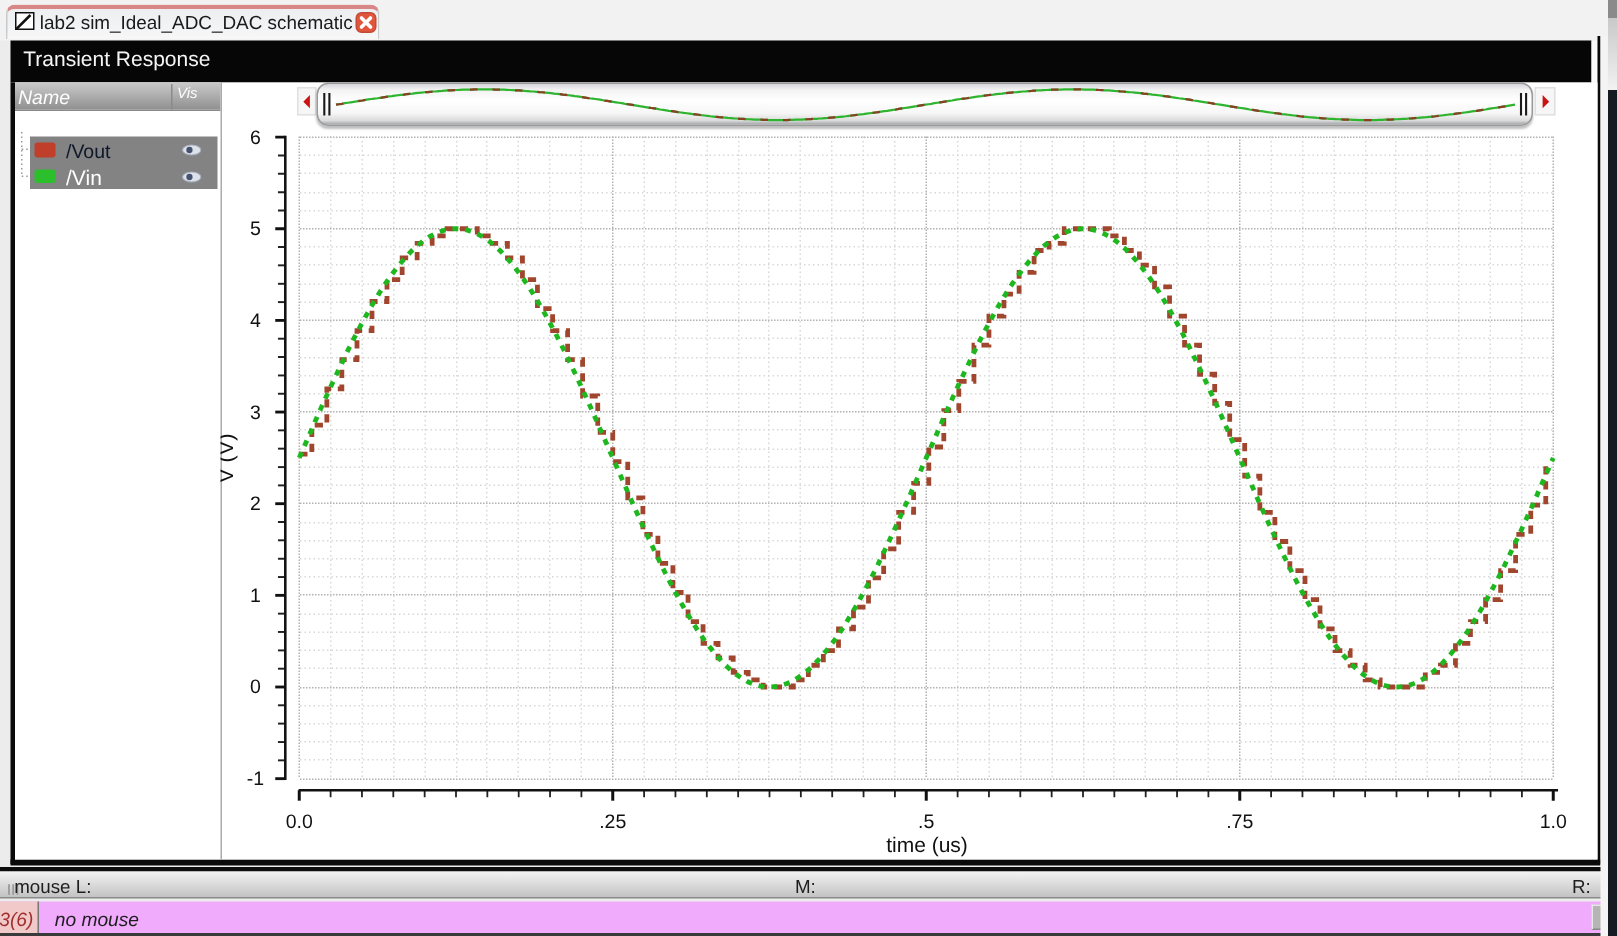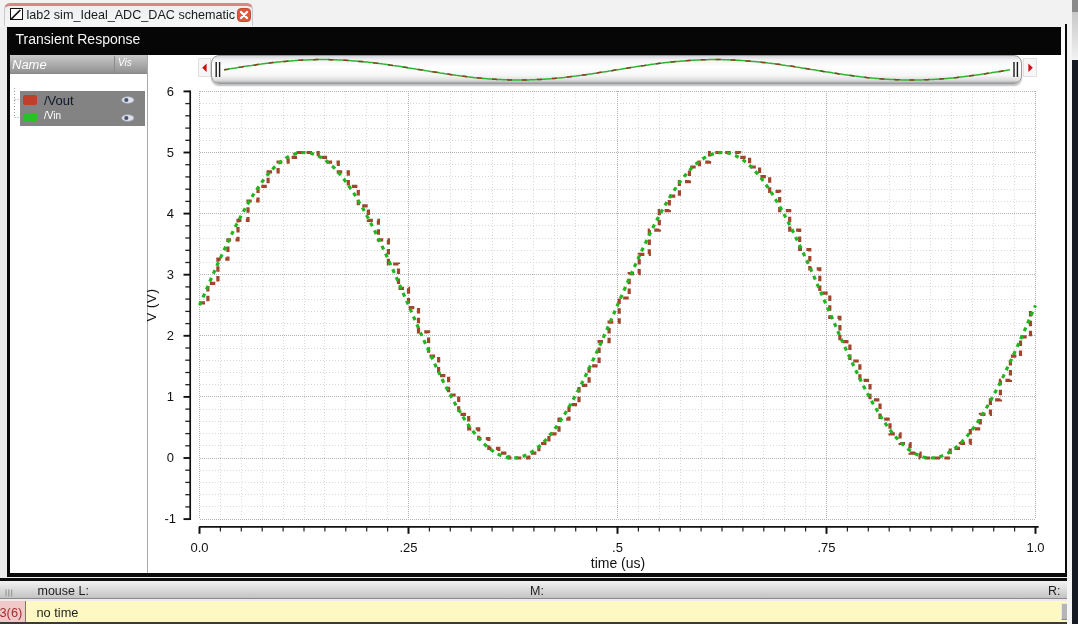--- a/index.html
+++ b/index.html
@@ -38,21 +38,21 @@
 
 <div class="abs" style="left:19.7px;top:90.5px;width:125.5px;height:35.5px;background:#838383;"></div>
 <svg class="abs" style="left:12px;top:88px;" width="10" height="36">
   <line x1="2.5" y1="0" x2="2.5" y2="30" stroke="#999" stroke-width="1" stroke-dasharray="1 2"></line>
   <line x1="2.5" y1="11.5" x2="8" y2="11.5" stroke="#999" stroke-width="1" stroke-dasharray="1 2"></line>
   <line x1="2.5" y1="29.5" x2="8" y2="29.5" stroke="#999" stroke-width="1" stroke-dasharray="1 2"></line>
 </svg>
 <div class="abs" style="left:23px;top:95.3px;width:14px;height:9.5px;background:#bf3f2b;border-radius:2px;"></div>
 <div class="abs" style="left:23px;top:112.8px;width:14px;height:9.5px;background:#2bbf2b;border-radius:2px;"></div>
 <div class="abs" style="left:44px;top:92.5px;font-size:13px;color:#0f172a;">/Vout</div>
-<div class="abs" style="left:44px;top:110px;font-size:10px;color:#fff;">/Vin</div>
+<div class="abs" style="left:44px;top:110px;font-size:14px;color:#fff;">/Vin</div>
 
 <svg class="abs" style="left:121px;top:95px;" width="14" height="10">
     <ellipse cx="6.8" cy="5" rx="6.1" ry="3.3" fill="#dde2ea" stroke="#a6adbd" stroke-width="0.7"></ellipse>
     <circle cx="5.3" cy="5" r="2.1" fill="#46536e"></circle>
   </svg>
 <svg class="abs" style="left:121px;top:112.5px;" width="14" height="10">
     <ellipse cx="6.8" cy="5" rx="6.1" ry="3.3" fill="#dde2ea" stroke="#a6adbd" stroke-width="0.7"></ellipse>
     <circle cx="5.3" cy="5" r="2.1" fill="#46536e"></circle>
   </svg>
 
@@ -258,27 +258,27 @@
 
 <div class="abs" style="left:0;top:577.7px;width:1071.5px;height:2.9px;background:#0d0d0d;"></div>
 <div class="abs" style="left:0;top:580.6px;width:1071.5px;height:18.9px;background:linear-gradient(#f3f3f3,#c3c3c3);border-bottom:1.2px solid #8a8a8a;"></div>
 <svg class="abs" style="left:4.5px;top:589px;" width="9" height="8">
     <g stroke="#9a9a9a" stroke-width="1.2">
       <line x1="1" y1="0.5" x2="1" y2="7.5"></line>
       <line x1="3.8" y1="0.5" x2="3.8" y2="7.5"></line>
       <line x1="6.6" y1="0.5" x2="6.6" y2="7.5"></line>
     </g>
   </svg>
-<span class="abs" style="left:9.5px;top:584px;font-size:12.5px;color:#1e1e1e;margin-left:28px;">mouse L:</span>
+<span class="abs" style="left:9.5px;top:584px;font-size:12.5px;color:#1e1e1e;">mouse L:</span>
 <span class="abs" style="left:530px;top:584px;font-size:12.5px;color:#1e1e1e;">M:</span>
 <span class="abs" style="left:1048px;top:584px;font-size:12.5px;color:#1e1e1e;">R:</span>
-<div class="abs" style="left:0;top:600.8px;width:1071.5px;height:20.8px;background:#fef9c3;">
+<div class="abs" style="left:0;top:600.8px;width:1071.5px;height:20.8px;background:#f0abfc;font-style:italic;">
   <div class="abs" style="left:0;top:0;width:24.5px;height:20.8px;background:#f2c9c9;"></div>
   <div class="abs" style="left:24.5px;top:0;width:1.6px;height:20.8px;background:#787878;"></div>
   <span class="abs" style="left:-0.5px;top:4.3px;font-size:12.8px;color:#a03030;">3(6)</span>
-  <span class="abs" style="left:36.5px;top:4.3px;font-size:12.8px;color:#1e1e1e;">no time</span>
+  <span class="abs" style="left:36.5px;top:4.3px;font-size:12.8px;color:#1e1e1e;">no mouse</span>
   <div class="abs" style="left:1061px;top:2.5px;width:9px;height:17px;background:#b5b5b5;border:1px solid #888;border-top-color:#e8e8e8;border-left-color:#e8e8e8;"></div>
 </div>
 <div class="abs" style="left:0;top:621.6px;width:1078px;height:2.4px;background:#3a3a3a;"></div>
 
 <div class="abs" style="left:1071.5px;top:0;width:6.5px;height:12px;background:#8a8a8a;"></div>
 <div class="abs" style="left:1071.5px;top:12px;width:6.5px;height:48px;background:linear-gradient(#c8c8c8,#f2f2f2);"></div>
 <div class="abs" style="left:1071.5px;top:60px;width:6.5px;height:564px;background:#161a22;"></div>
 <div class="abs" style="left:1067px;top:24px;width:4.5px;height:600px;background:#f4f4f4;"></div>
 </body></html>

